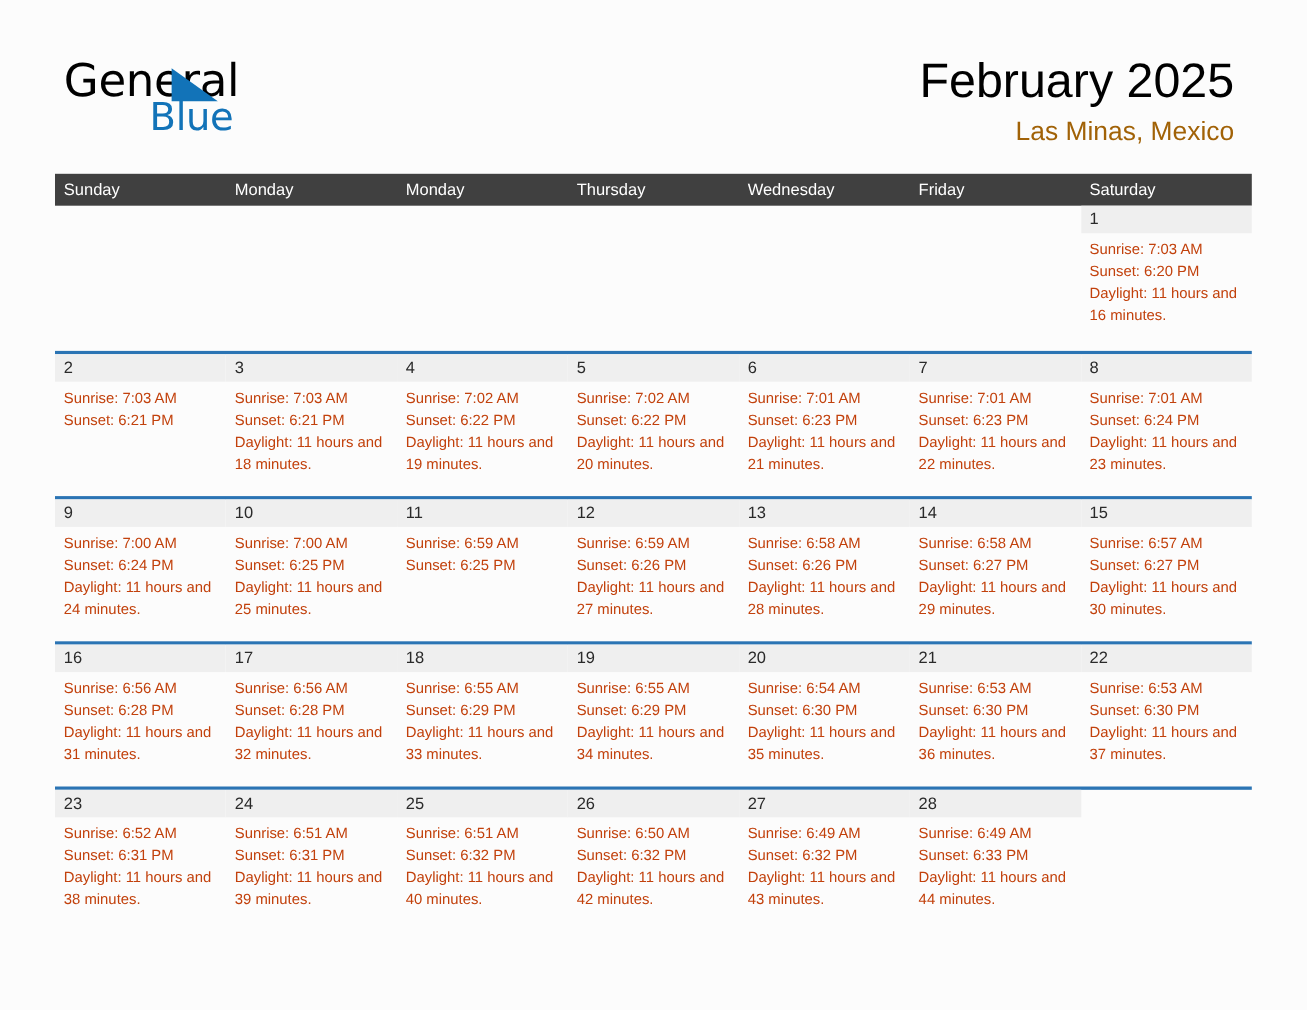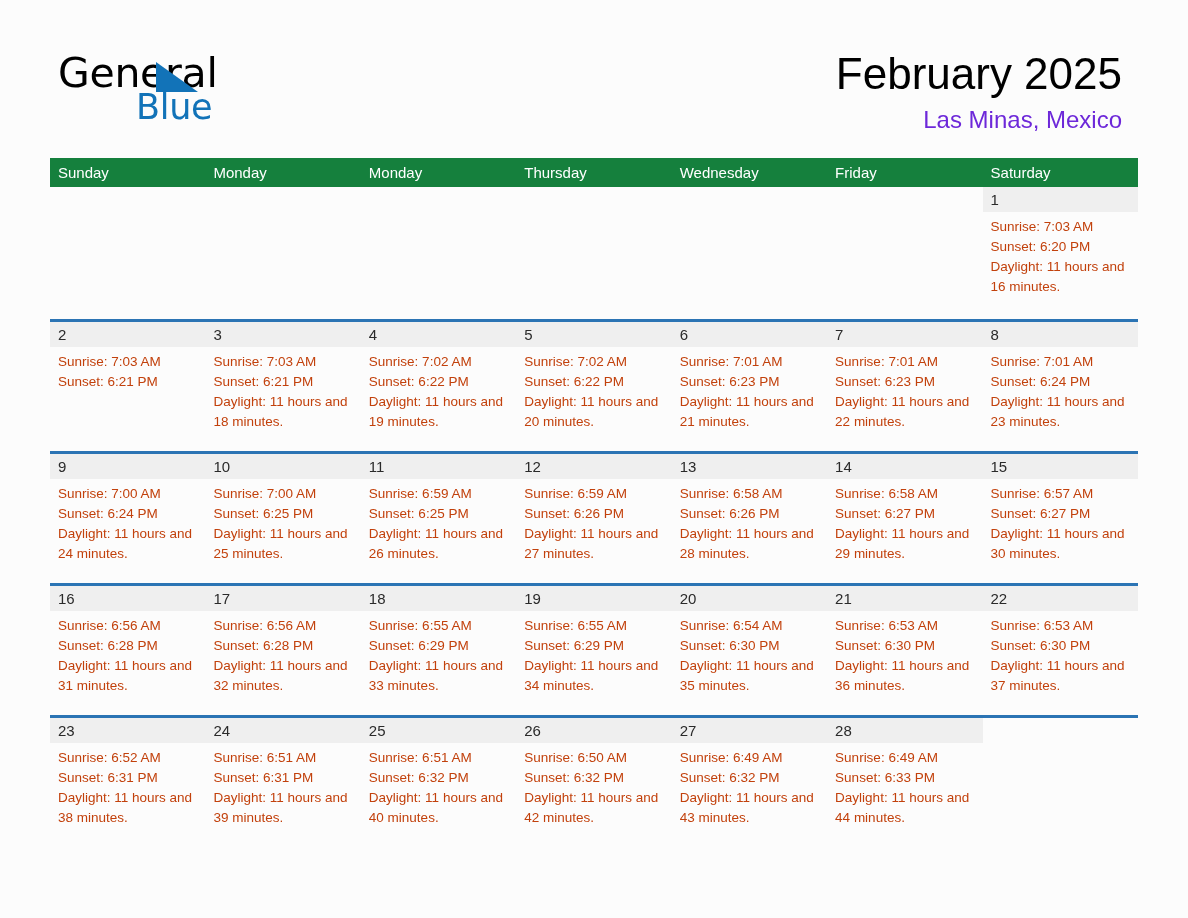--- a/index.html
+++ b/index.html
@@ -75,35 +75,35 @@
     font-size: 44px;
     line-height: 56px;
     font-weight: 400;
     color: #000;
     white-space: nowrap;
   }
   .cal-subtitle {
     font-size: 24px;
     line-height: 32px;
     font-weight: 400;
-    color: #6d28d9;
+    color: #a16207;
     white-space: nowrap;
     margin-top: 2px;
   }
 
   
   .calendar {
     position: absolute;
     left: 50px;
     top: 158px;
     width: 1088px;
   }
   .dow-row {
     display: flex;
-    background: #15803d;
+    background: #404040;
     height: 29px;
   }
   .dow {
     flex: 1 1 0;
     color: #ffffff;
     font-size: 15px;
     line-height: 29px;
     padding-left: 8px;
     box-sizing: border-box;
     white-space: nowrap;
@@ -281,21 +281,20 @@
               <div>Sunrise: 7:00 AM</div>
               <div>Sunset: 6:25 PM</div>
               <div class="wrap2">Daylight: 11 hours and 25 minutes.</div>
             </div>
           </div>
           <div class="day">
             <div class="day-band">11</div>
             <div class="day-info">
               <div>Sunrise: 6:59 AM</div>
               <div>Sunset: 6:25 PM</div>
-              <div class="wrap2">Daylight: 11 hours and 26 minutes.</div>
             </div>
           </div>
           <div class="day">
             <div class="day-band">12</div>
             <div class="day-info">
               <div>Sunrise: 6:59 AM</div>
               <div>Sunset: 6:26 PM</div>
               <div class="wrap2">Daylight: 11 hours and 27 minutes.</div>
             </div>
           </div>

